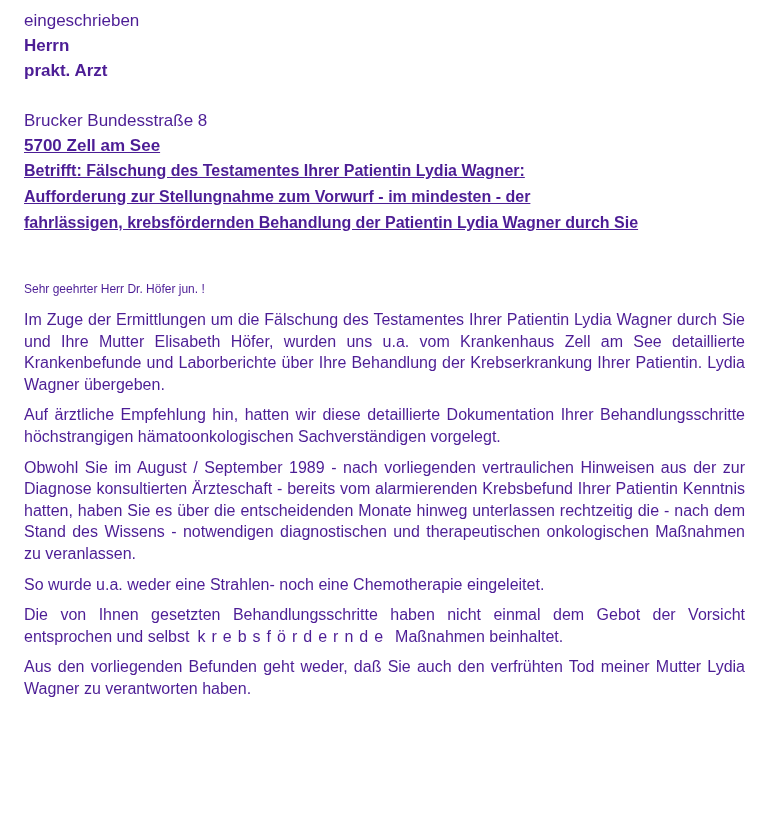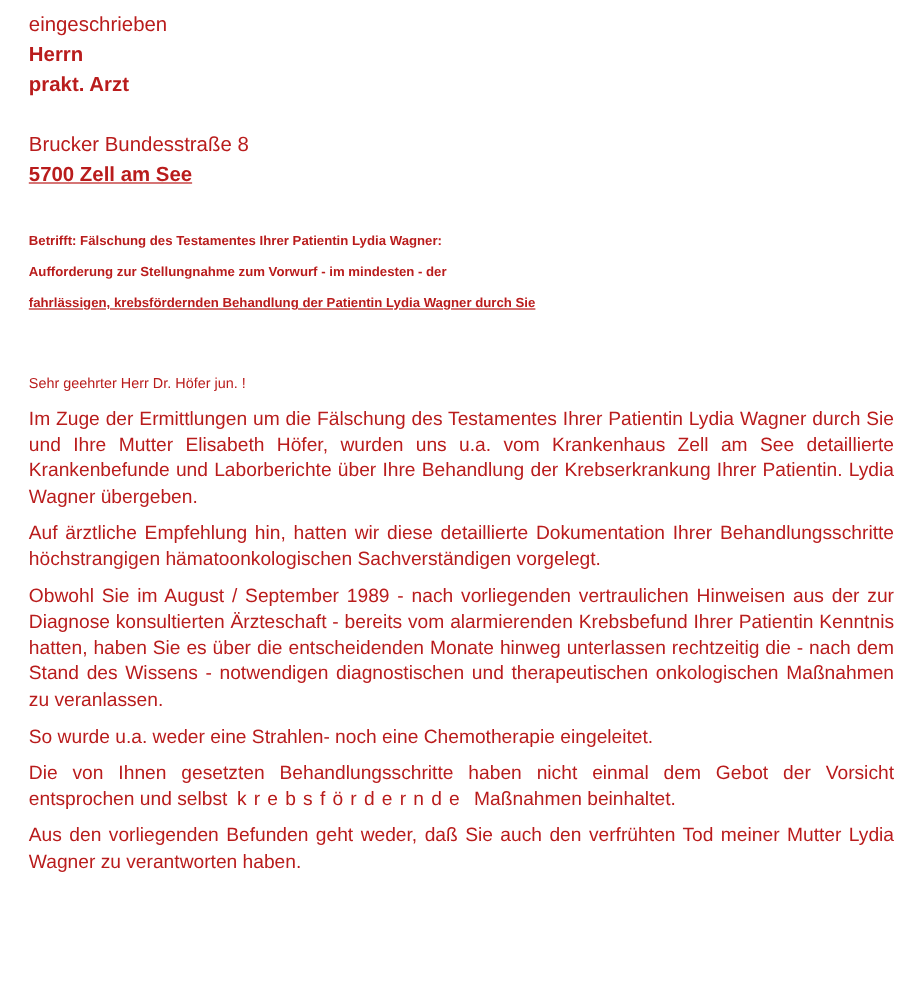--- a/index.html
+++ b/index.html
@@ -5,42 +5,42 @@
   html, body {
     margin: 0;
     padding: 0;
     background: #ffffff;
   }
   .page {
     position: relative;
     width: 768px;
     height: 820px;
     background: #ffffff;
-    color: #b91c1c;
+    color: #4c1d95;
     font-family: "Liberation Sans", sans-serif;
     overflow: hidden;
     box-sizing: border-box;
     padding: 8px 23px 0 24px;
     -webkit-font-smoothing: antialiased;
   }
   
   .address-block {
     font-size: 17px;
     line-height: 25px;
   }
   .address-line { white-space: pre; }
   .bold { font-weight: bold; }
   .underline { text-decoration: underline; }
   .blank-line { height: 25px; }
   
   .subject-block {
-    margin-top: 30px;
-    font-size: 11px;
+    font-size: 16px;
     font-weight: bold;
     line-height: 26px;
+    text-decoration: underline;
   }
   
   .salutation {
     margin-top: 42px;
     font-size: 12px;
     line-height: 22px;
   }
   
   .body-text p {
     margin: 9px 0 0 0;

